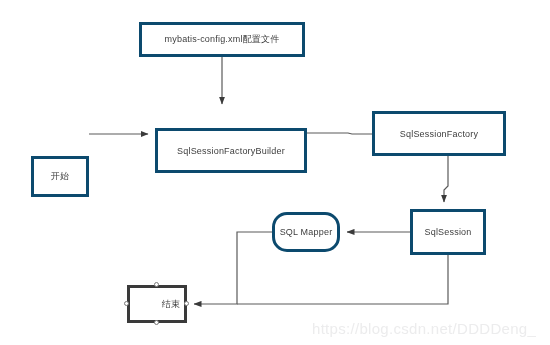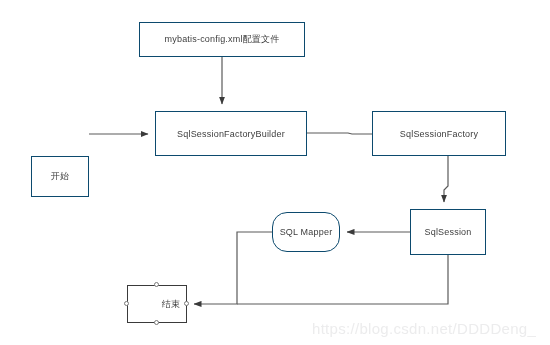--- a/index.html
+++ b/index.html
@@ -20,21 +20,21 @@
   #diagram-svg {
     position: absolute;
     left: 0;
     top: 0;
     width: 550px;
     height: 345px;
   }
   .node-box {
     position: absolute;
     box-sizing: border-box;
-    border: 1px solid #0c4a6e;
+    border: 3px solid #0c4a6e;
     background: #ffffff;
     display: flex;
     align-items: center;
     justify-content: center;
     color: #3d3d3d;
     font-size: 9px;
     letter-spacing: 0.2px;
     white-space: nowrap;
   }
   .node-box.selected {
@@ -91,21 +91,21 @@
   </svg>
 
   <div class="node-box" style="left:139px; top:22px; width:166px; height:35px;">
     <span>mybatis-config.xml配置文件</span>
   </div>
 
   <div class="node-box" style="left:31px; top:113px; width:58px; height:41px;margin-top:43px;">
     <span>开始</span>
   </div>
 
-  <div class="node-box" style="left:155px; top:111px; width:152px; height:45px;">
+  <div class="node-box" style="left:155px; top:128px; width:152px; height:45px;">
     <span>SqlSessionFactoryBuilder</span>
   </div>
 
   <div class="node-box" style="left:372px; top:111px; width:134px; height:45px;">
     <span>SqlSessionFactory</span>
   </div>
 
   <div class="node-box" style="left:410px; top:209px; width:76px; height:46px;">
     <span>SqlSession</span>
   </div>

